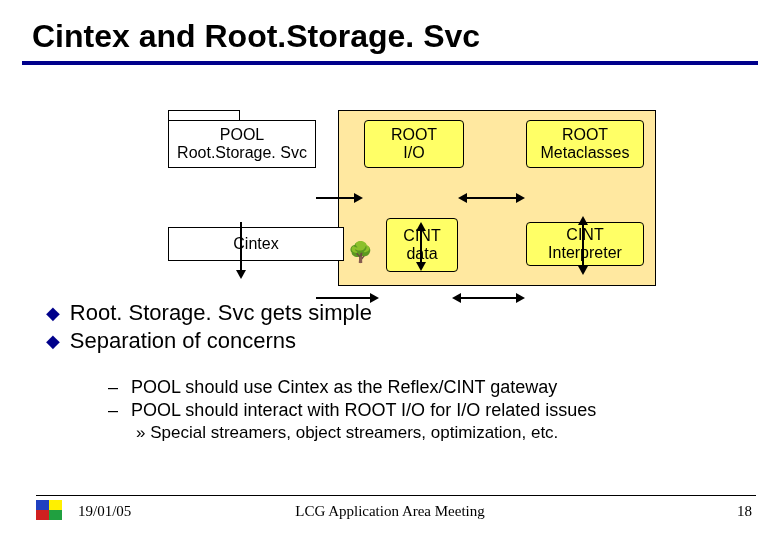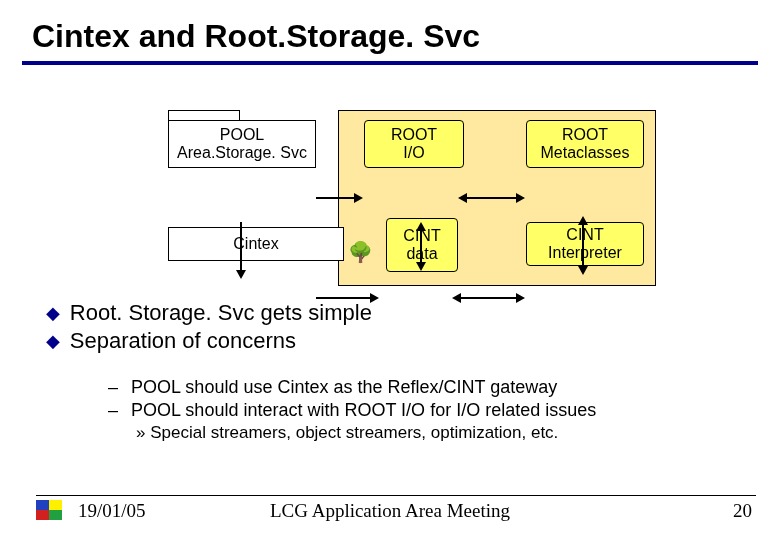--- a/index.html
+++ b/index.html
@@ -100,21 +100,21 @@
     font-size: 17px;
   }
   .footer {
     position: absolute;
     left: 0;
     right: 0;
     bottom: 18px;
     display: flex;
     align-items: center;
     font-family: "Times New Roman", serif;
-    font-size: 19px;
+    font-size: 15px;
     color: #000;
   }
   .footer-rule {
     position: absolute;
     left: 36px;
     right: 24px;
     bottom: 44px;
     border-top: 1.5px solid #000;
   }
   .logo {
@@ -147,21 +147,21 @@
 <body>
 
 <div class="title">Cintex and Root.Storage. Svc</div>
 <div class="title-rule"></div>
 
 <div class="diagram">
   <div class="diagram-bg"></div>
 
   <div class="box box-pool">
     <div>POOL</div>
-    <div>Area.Storage. Svc</div>
+    <div>Root.Storage. Svc</div>
   </div>
 
   <div class="box box-cintex">
     <div>Cintex</div>
   </div>
 
   <div class="box yellow box-rootio">
     <div>ROOT</div>
     <div>I/O</div>
   </div>
@@ -252,14 +252,14 @@
 <div class="footer-rule"></div>
 <div class="footer">
   <span class="logo">
     <span class="logo-sq lq1"></span>
       <span class="logo-sq lq2"></span>
     <span class="logo-sq lq3"></span>
       <span class="logo-sq lq4"></span>
   </span>
   <span class="footer-date">19/01/05</span>
   <span class="footer-center">LCG Application Area Meeting</span>
-  <span class="footer-page">20</span>
+  <span class="footer-page">18</span>
 </div>
 
 </body></html>

